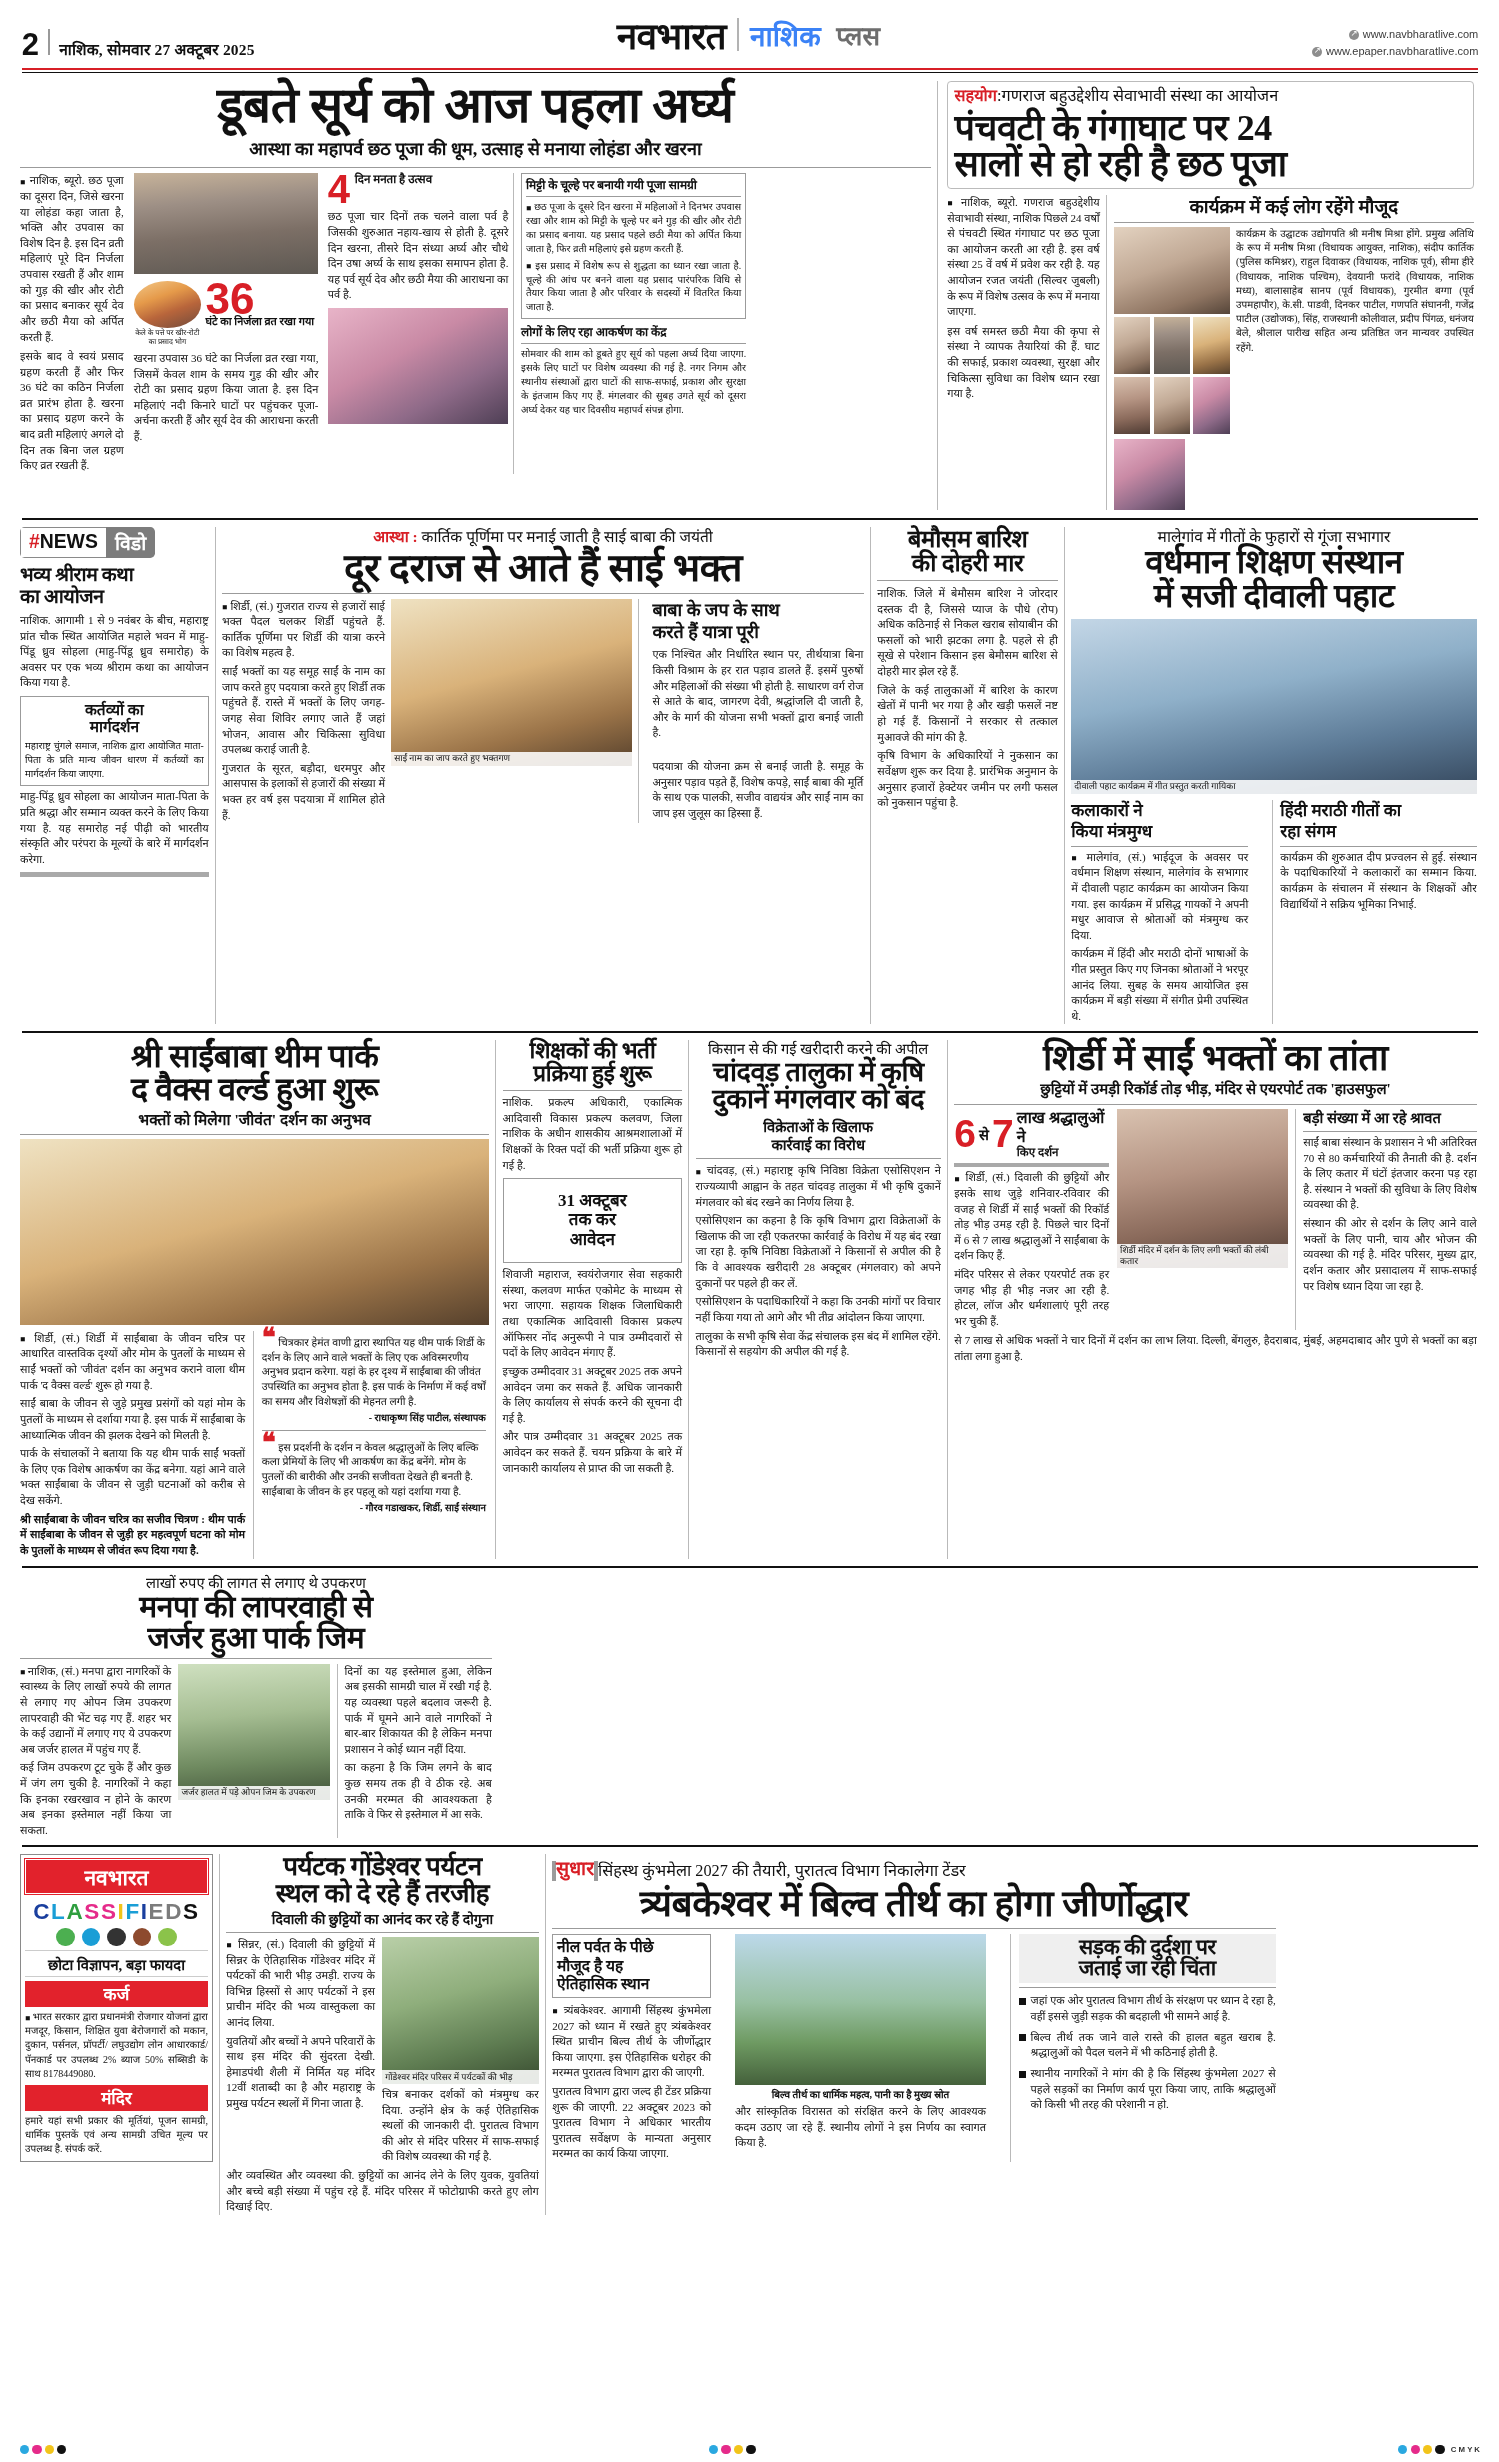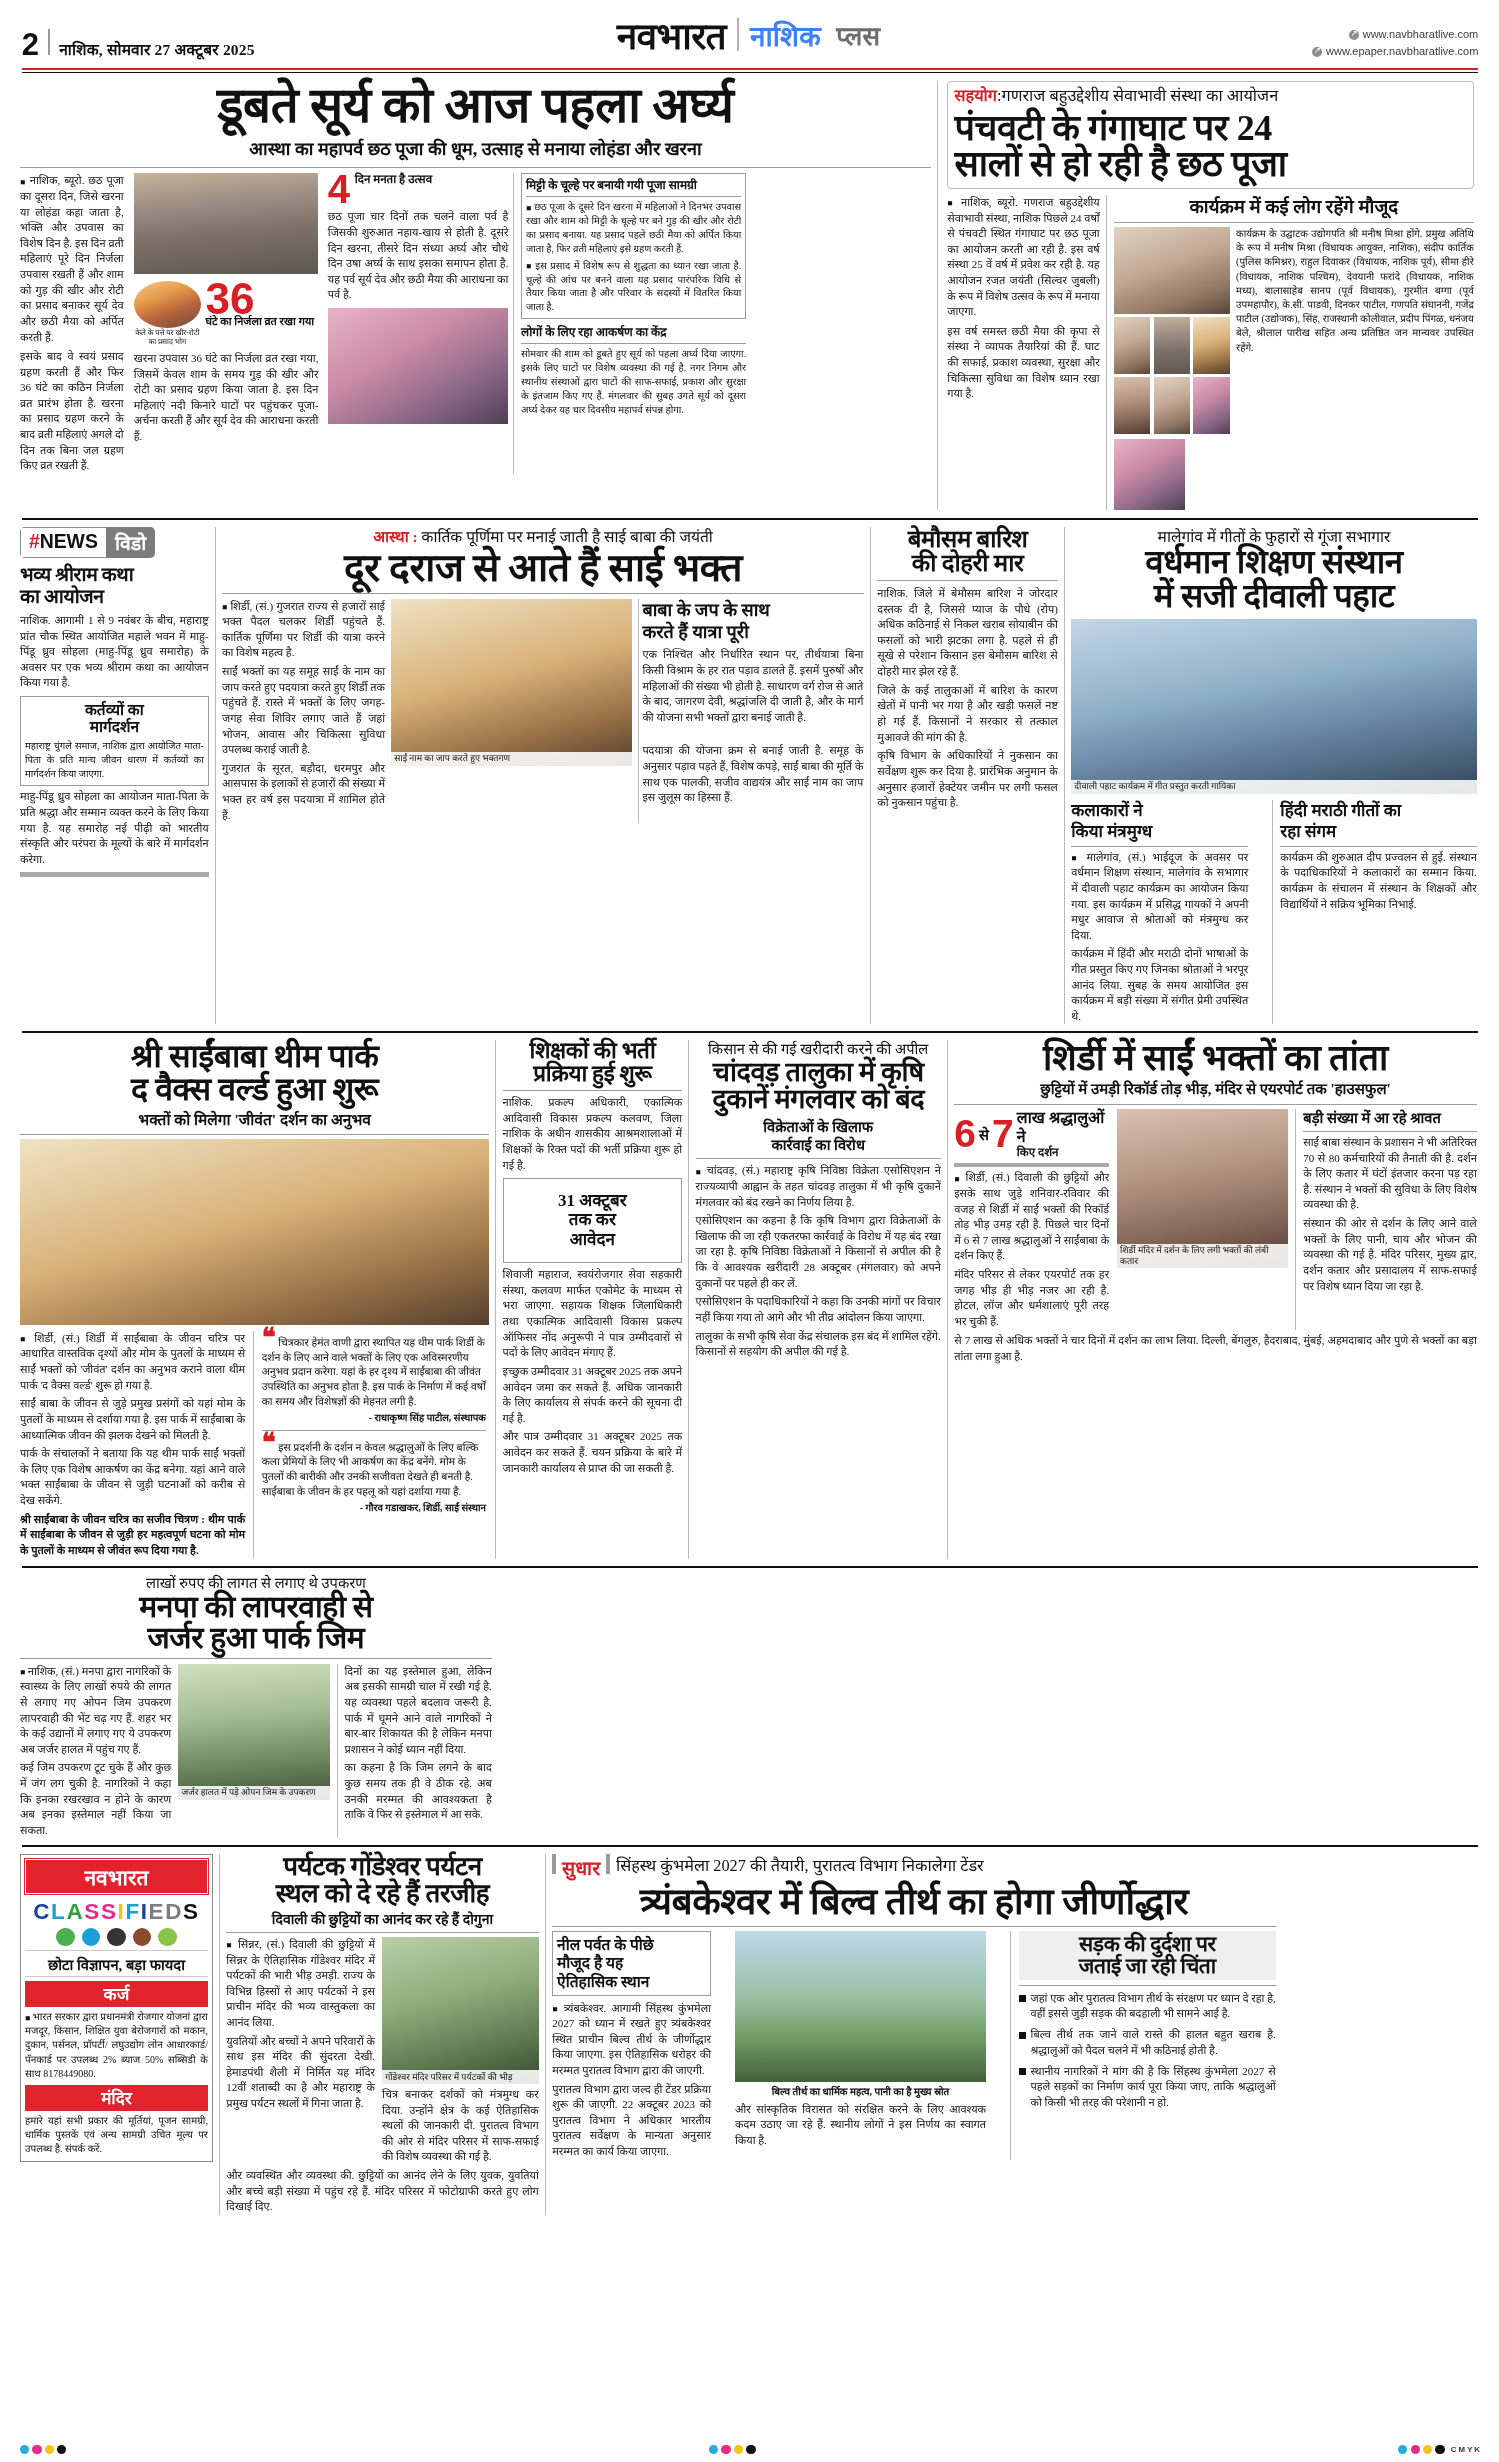--- a/index.html
+++ b/index.html
@@ -71,21 +71,21 @@
 
   
   .news-badge { display: inline-flex; align-items: stretch; border-radius: 4.7px; overflow: hidden;
                 font-family: "Liberation Sans", sans-serif; }
   .news-badge .a { background: #ffffff; color: #111; font-weight: bold; font-size: 19.4px; padding: 2.3px 7.8px;
                    border: 1.6px solid #8a8a8a; border-right: none; }
   .news-badge .a .hash { color: #d81f26; }
   .news-badge .b { background: #7c7c7c; color: #fff; font-weight: bold; font-size: 19.4px; padding: 2.3px 9.3px;
                    font-family: "Liberation Serif", serif; }
 
-  .pill-label { display: inline-flex; align-items: flex-start; gap: 6px; }
+  .pill-label { display: inline-flex; align-items: flex-end; gap: 0; }
   .pill-label .bar { width: 3.9px; height: 20px; background: #9b9b9b; }
   .pill-label .t { color: #d81f26; font-weight: bold; font-size: 19.4px; }
 
   .quote-blk { font-size: 10.6px; line-height: 1.4; }
   .quote-mark { color: #d81f26; font-size: 26px; font-weight: bold; line-height: .5; font-family: "Liberation Serif", serif; }
   .quote-by { font-weight: bold; font-size: 9.8px; text-align: right; display:block; margin-top:1.6px;}
 
   .bignum { font-family: "Liberation Sans", sans-serif; font-weight: bold; color: #d81f26; line-height: .82; }
 
   
@@ -274,21 +274,21 @@
         <div style="width:163px;">
           <div class="body"><span class="sq"></span><span>शिर्डी, (सं.) गुजरात राज्य से हजारों साई भक्त पैदल चलकर शिर्डी पहुंचते हैं. कार्तिक पूर्णिमा पर शिर्डी की यात्रा करने का विशेष महत्व है.</span></div>
           <div class="body" style="margin-top:3.1px;">साईं भक्तों का यह समूह साईं के नाम का जाप करते हुए पदयात्रा करते हुए शिर्डी तक पहुंचते हैं. रास्ते में भक्तों के लिए जगह-जगह सेवा शिविर लगाए जाते हैं जहां भोजन, आवास और चिकित्सा सुविधा उपलब्ध कराई जाती है.</div>
           <div class="body" style="margin-top:3.1px;">गुजरात के सूरत, बड़ौदा, धरमपुर और आसपास के इलाकों से हजारों की संख्या में भक्त हर वर्ष इस पदयात्रा में शामिल होते हैं.</div>
         </div>
         <div style="width:241px;">
           <div class="photo ph-temple" style="height:167px;">
             <div class="cap">साईं नाम का जाप करते हुए भक्तगण</div>
           </div>
         </div>
-        <div class="vline" style="width:225px;padding-left:3px;">
+        <div class="vline" style="width:225px;padding-left:13px;">
           <div class="sub" style="font-size:18px;">बाबा के जप के साथ</div>
           <div class="sub" style="font-size:18px;">करते हैं यात्रा पूरी</div>
           <div class="body" style="margin-top:3.9px;">एक निश्चित और निर्धारित स्थान पर, तीर्थयात्रा बिना किसी विश्राम के हर रात पड़ाव डालते हैं. इसमें पुरुषों और महिलाओं की संख्या भी होती है. साधारण वर्ग रोज से आते के बाद, जागरण देवी, श्रद्धांजलि दी जाती है, और के मार्ग की योजना सभी भक्तों द्वारा बनाई जाती है.</div>
           <div class="body" style="margin-top:18px;">पदयात्रा की योजना क्रम से बनाई जाती है. समूह के अनुसार पड़ाव पड़ते हैं, विशेष कपड़े, साईं बाबा की मूर्ति के साथ एक पालकी, सजीव वाद्ययंत्र और साईं नाम का जाप इस जुलूस का हिस्सा हैं.</div>
         </div>
       </div>
     </div>
 
     <div class="col vline" style="width:194px;">
       <div class="hl" style="font-size:24px;text-align:center;">बेमौसम बारिश</div>

